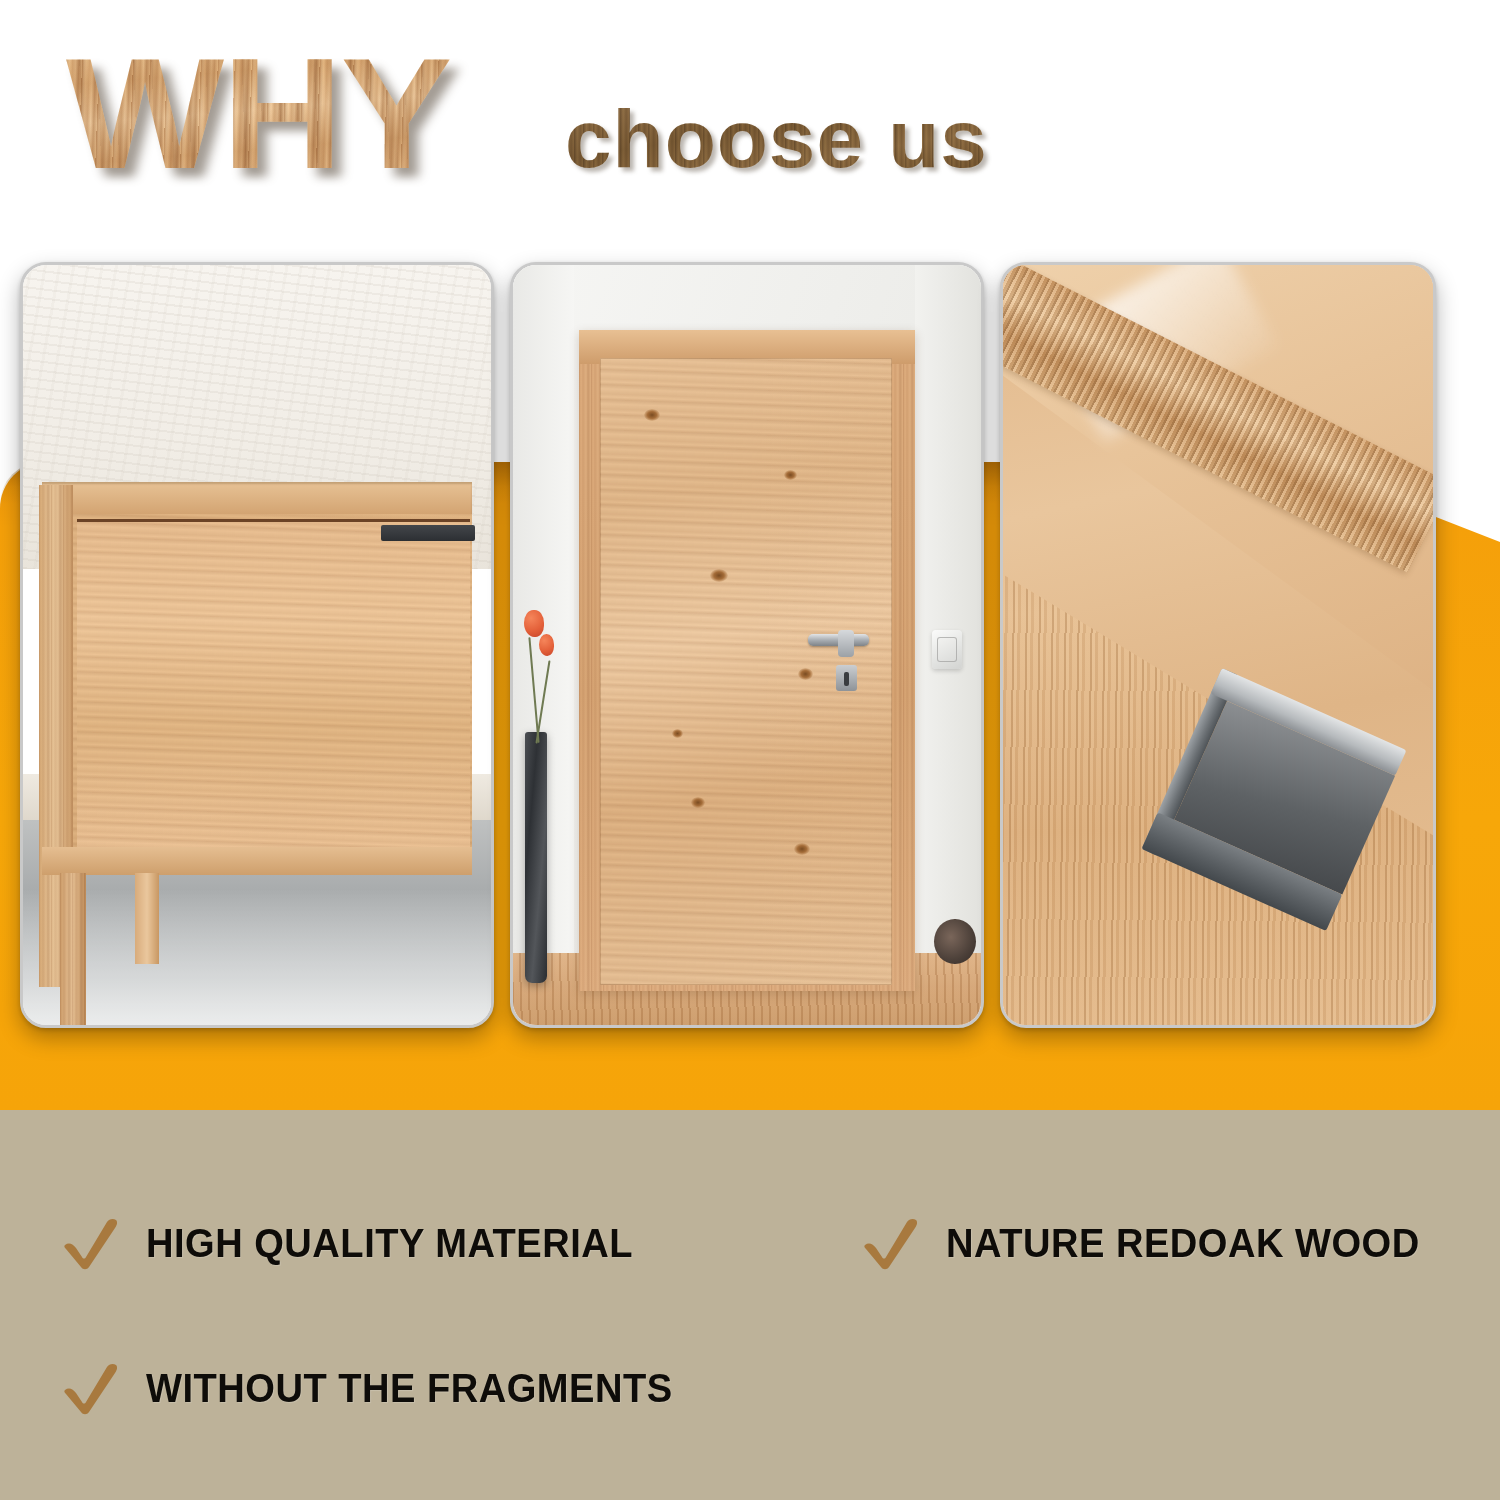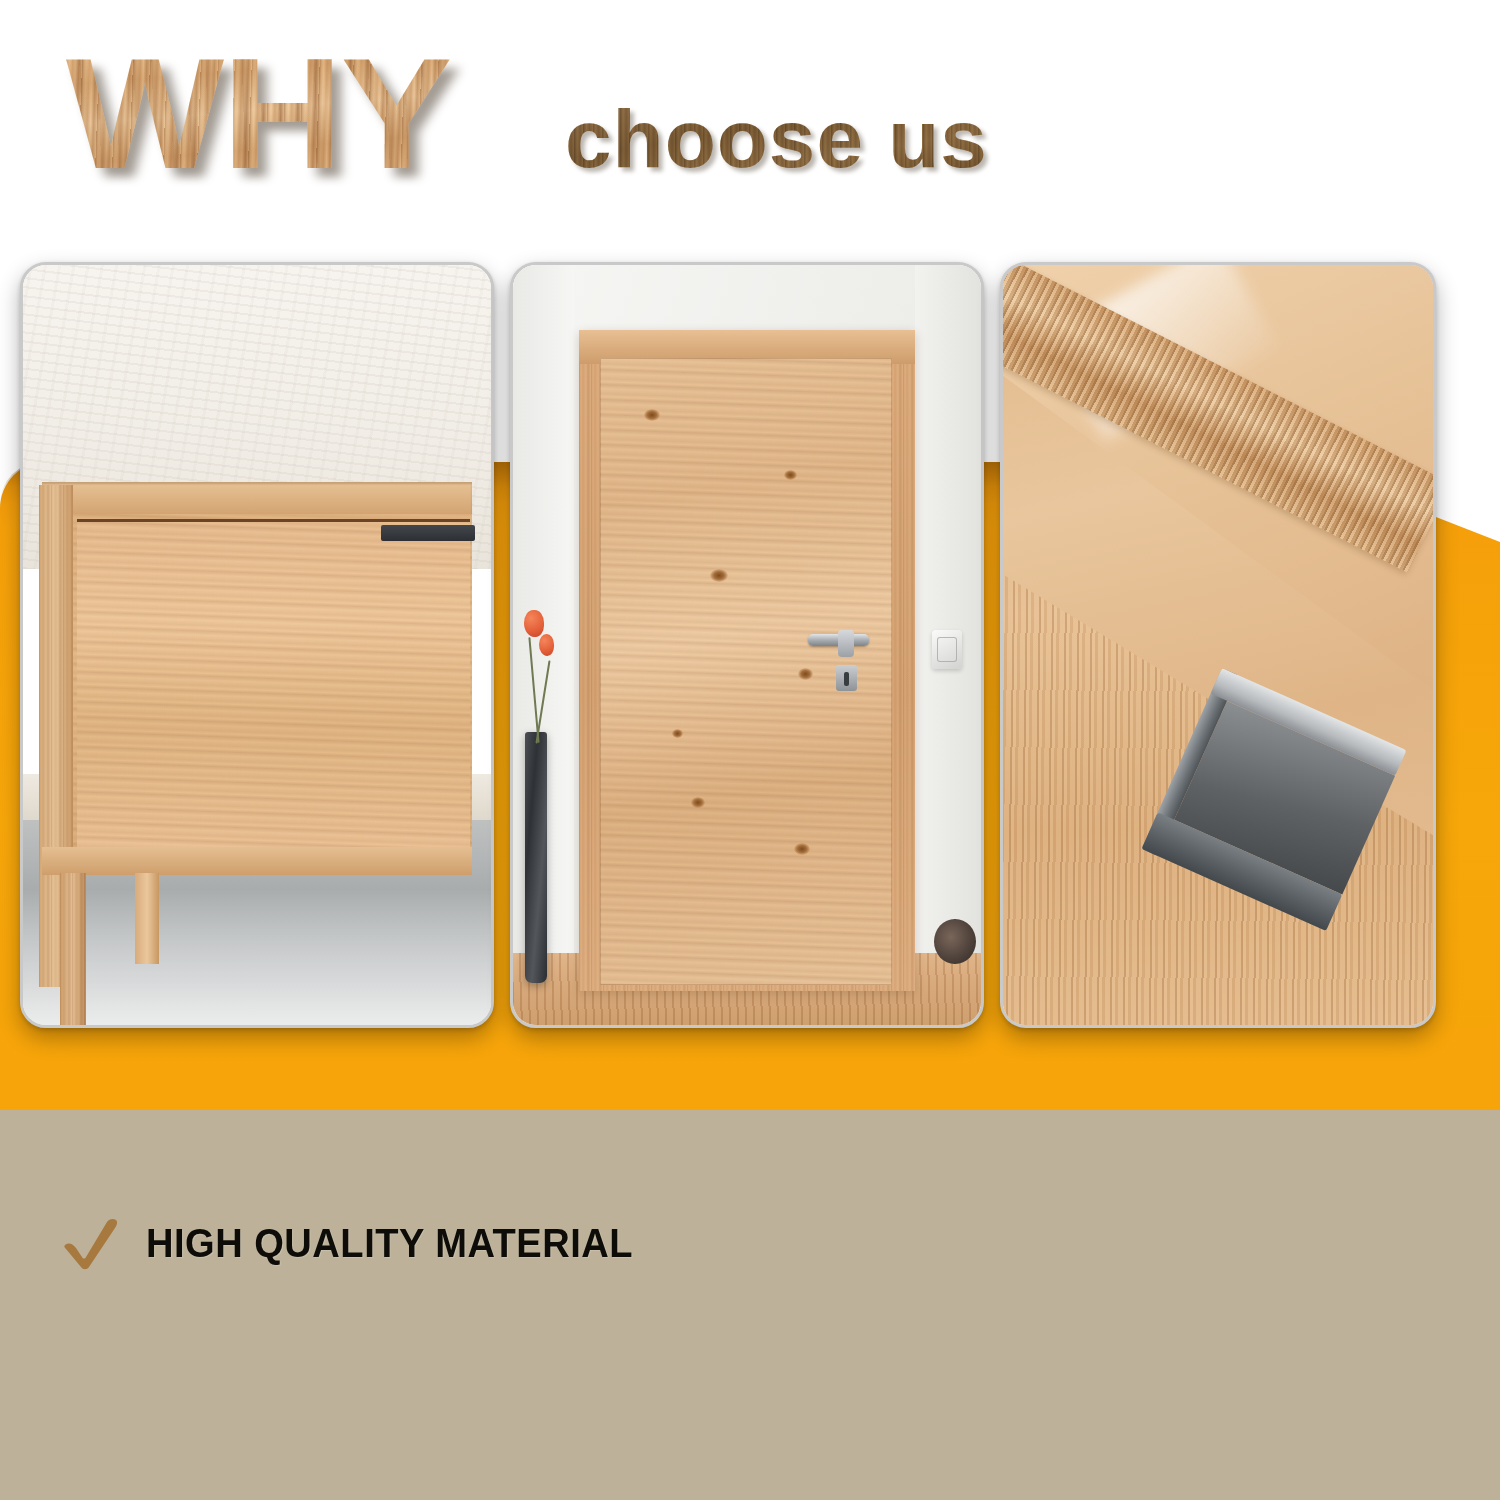--- a/index.html
+++ b/index.html
@@ -347,18 +347,34 @@
 
     <div class="feature f0">
       <span class="check">
         <svg viewBox="0 0 58 56" xmlns="http://www.w3.org/2000/svg">
           <path d="M3 30 C7 27 11 29 14 33 L20 42 C21 44 23 44 24 42 L45 7 C47 4 51 3 54 5 C56 7 55 10 53 13 L27 52 C25 55 21 55 19 52 L4 34 C2 32 2 31 3 30 Z" fill="#A8793E"></path>
         </svg>
       </span>
       <span class="ftext">HIGH QUALITY MATERIAL</span>
     </div>
 
-
+    <div class="feature f1">
+      <span class="check">
+        <svg viewBox="0 0 58 56" xmlns="http://www.w3.org/2000/svg">
+          <path d="M3 30 C7 27 11 29 14 33 L20 42 C21 44 23 44 24 42 L45 7 C47 4 51 3 54 5 C56 7 55 10 53 13 L27 52 C25 55 21 55 19 52 L4 34 C2 32 2 31 3 30 Z" fill="#A8793E"></path>
+        </svg>
+      </span>
+      <span class="ftext">NATURE REDOAK WOOD</span>
+    </div>
+
+    <div class="feature f2">
+      <span class="check">
+        <svg viewBox="0 0 58 56" xmlns="http://www.w3.org/2000/svg">
+          <path d="M3 30 C7 27 11 29 14 33 L20 42 C21 44 23 44 24 42 L45 7 C47 4 51 3 54 5 C56 7 55 10 53 13 L27 52 C25 55 21 55 19 52 L4 34 C2 32 2 31 3 30 Z" fill="#A8793E"></path>
+        </svg>
+      </span>
+      <span class="ftext">WITHOUT THE FRAGMENTS</span>
+    </div>
 
 
   </div>
 
 </div>
 
 </body></html>

